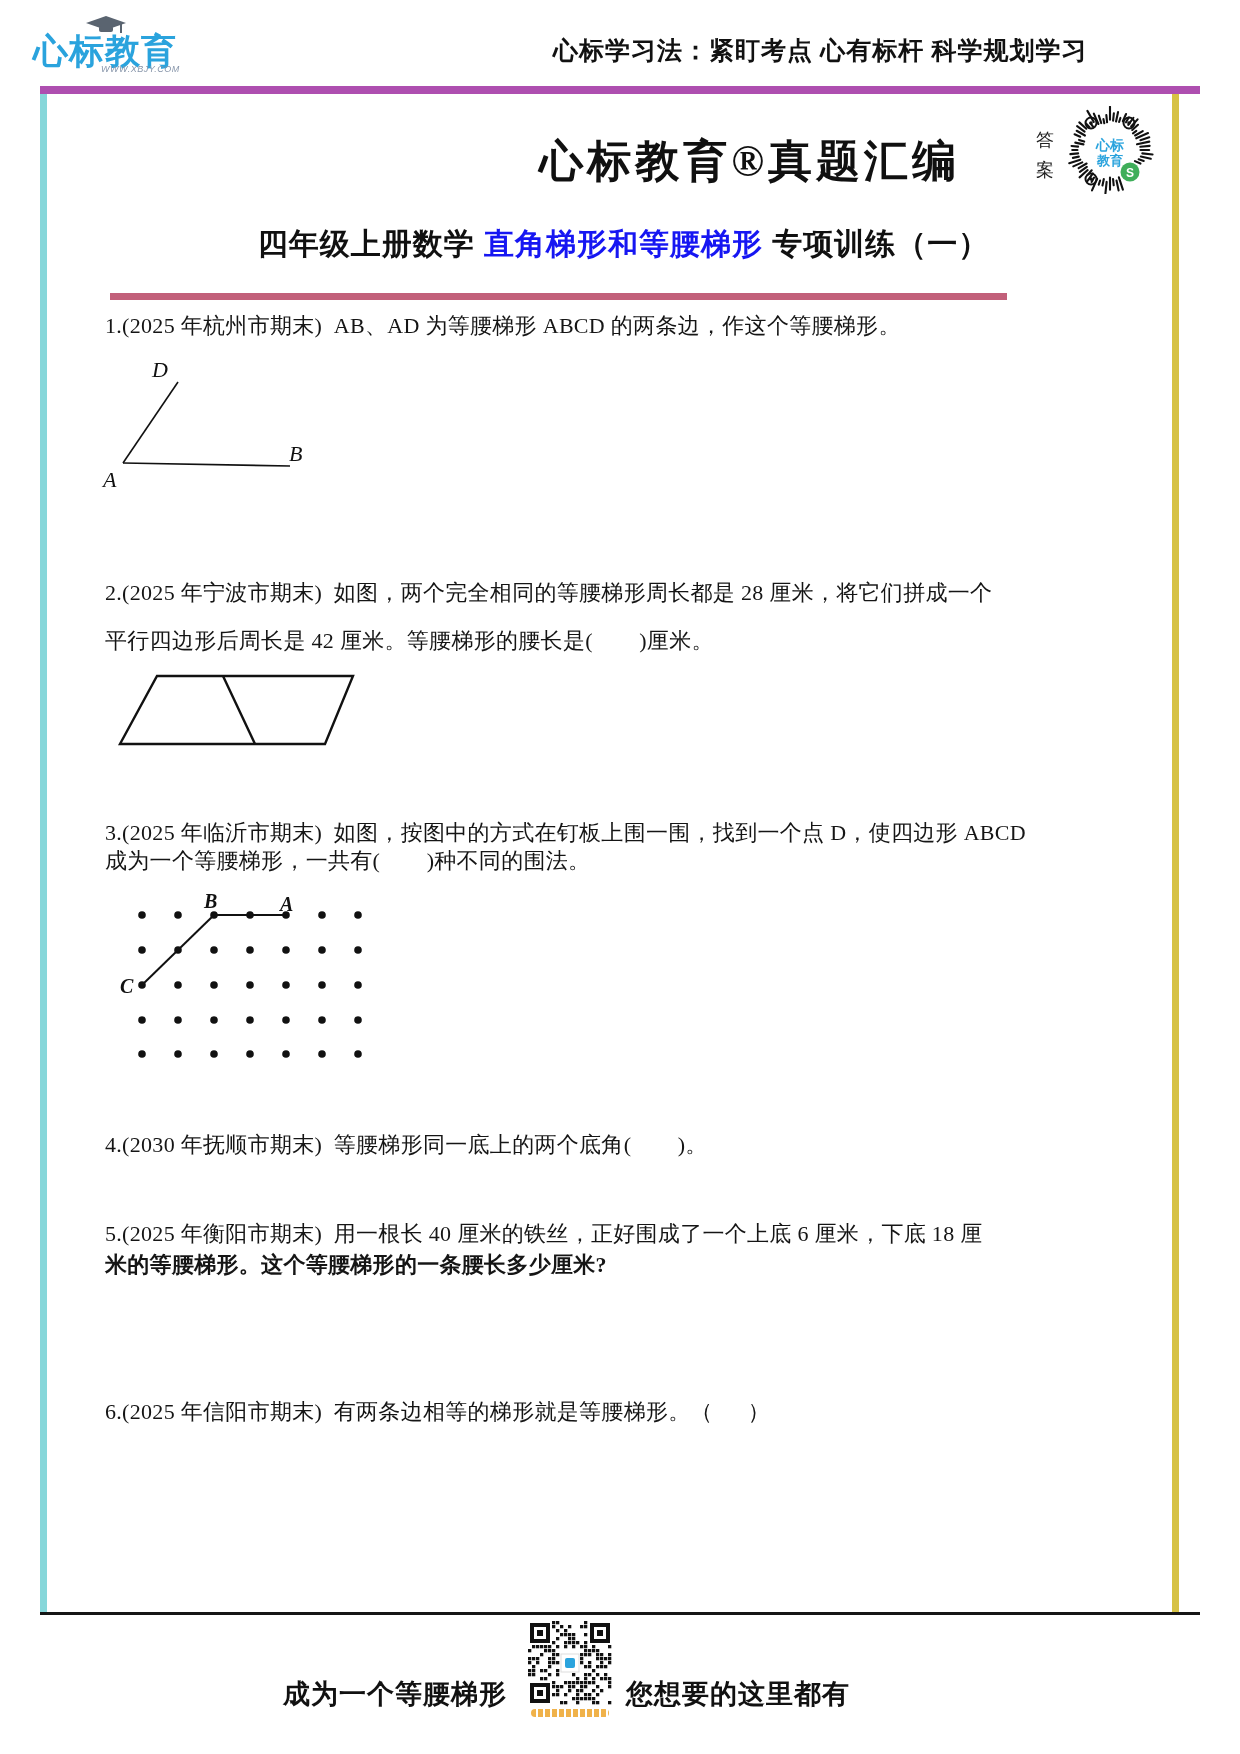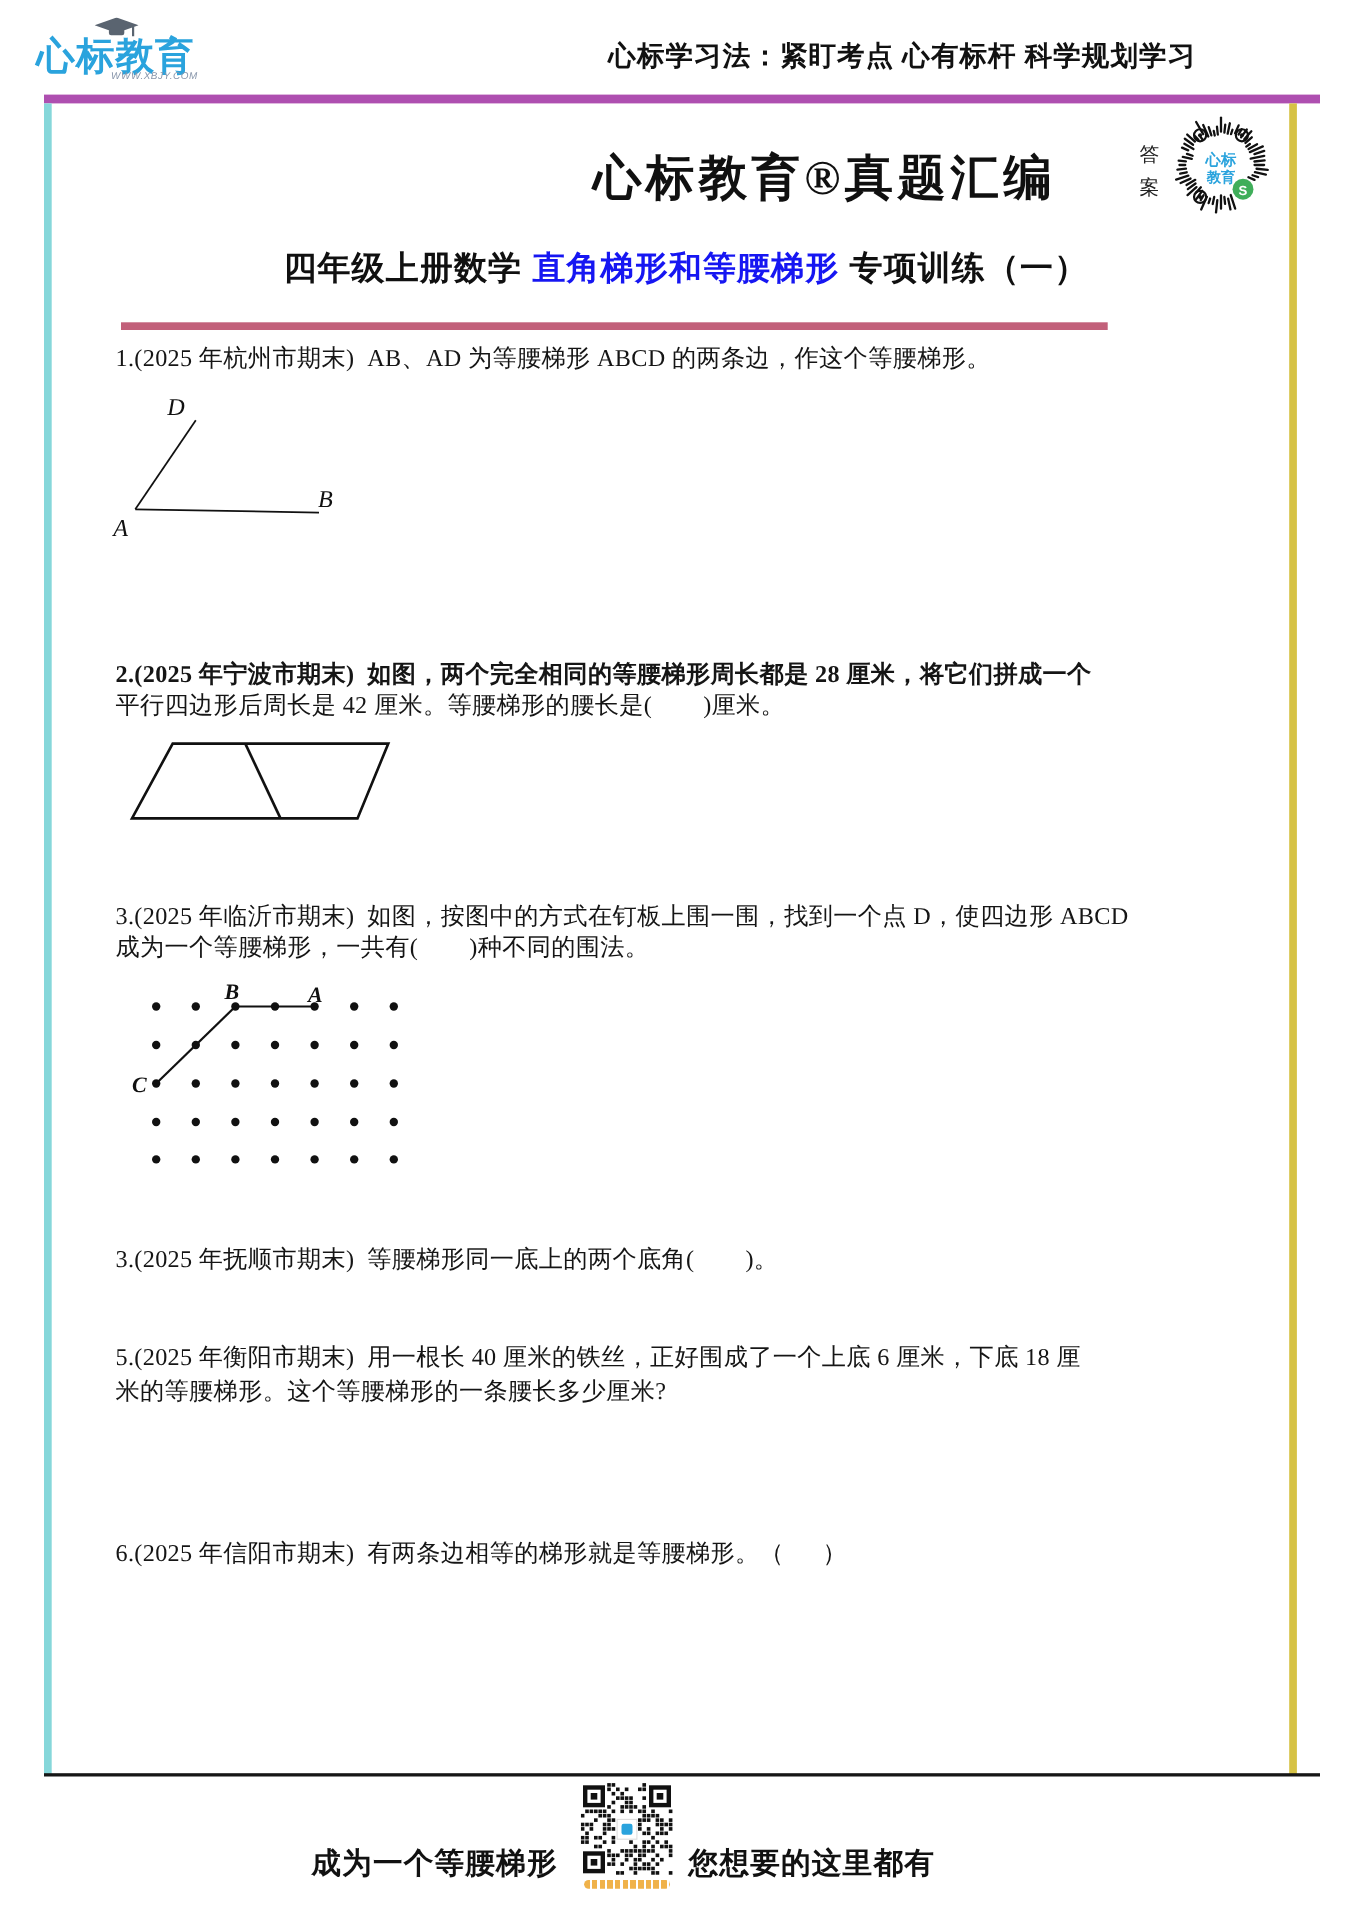--- a/index.html
+++ b/index.html
@@ -136,27 +136,27 @@
     <g>
       <circle cx="64" cy="66" r="9.5" fill="#3fae5a"></circle>
       <text x="64" y="71" text-anchor="middle" font-size="12" font-weight="700" fill="#ffffff" font-family="Liberation Sans, DejaVu Sans, sans-serif">S</text>
     </g>
   </svg>
 
   <div class="subtitle"><span>四年级上册数学 </span><span class="hl">直角梯形和等腰梯形</span><span> 专项训练（一）</span></div>
   <div class="divider"></div>
 
   <div class="q" style="top:313px;">1.(2025 年杭州市期末)  AB、AD 为等腰梯形 ABCD 的两条边，作这个等腰梯形。</div>
-  <div class="q" style="top:600px;font-weight:bold;">2.(2025 年宁波市期末)  如图，两个完全相同的等腰梯形周长都是 28 厘米，将它们拼成一个</div>
+  <div class="q" style="top:580px;">2.(2025 年宁波市期末)  如图，两个完全相同的等腰梯形周长都是 28 厘米，将它们拼成一个</div>
   <div class="q" style="top:628px;">平行四边形后周长是 42 厘米。等腰梯形的腰长是(        )厘米。</div>
   <div class="q" style="top:820px;">3.(2025 年临沂市期末)  如图，按图中的方式在钉板上围一围，找到一个点 D，使四边形 ABCD</div>
   <div class="q" style="top:848px;">成为一个等腰梯形，一共有(        )种不同的围法。</div>
-  <div class="q" style="top:1132px;">3.(2025 年抚顺市期末)  等腰梯形同一底上的两个底角(        )。</div>
+  <div class="q" style="top:1132px;">4.(2030 年抚顺市期末)  等腰梯形同一底上的两个底角(        )。</div>
   <div class="q" style="top:1221px;">5.(2025 年衡阳市期末)  用一根长 40 厘米的铁丝，正好围成了一个上底 6 厘米，下底 18 厘</div>
-  <div class="q" style="top:1252px;">米的等腰梯形。这个等腰梯形的一条腰长多少厘米?</div>
+  <div class="q" style="top:1252px;font-weight:bold;">米的等腰梯形。这个等腰梯形的一条腰长多少厘米?</div>
   <div class="q" style="top:1399px;">6.(2025 年信阳市期末)  有两条边相等的梯形就是等腰梯形。（      ）</div>
 
   <svg class="fig" style="left:95px;top:345px;" width="230" height="150" viewBox="95 345 230 150">
     <line x1="178" y1="382" x2="123" y2="463" stroke="#111" stroke-width="1.6"></line>
     <line x1="123" y1="463" x2="290" y2="466" stroke="#111" stroke-width="1.6"></line>
     <text class="fig-label" x="152" y="377">D</text>
     <text class="fig-label" x="103" y="487">A</text>
     <text class="fig-label" x="289" y="461">B</text>
   </svg>
 

